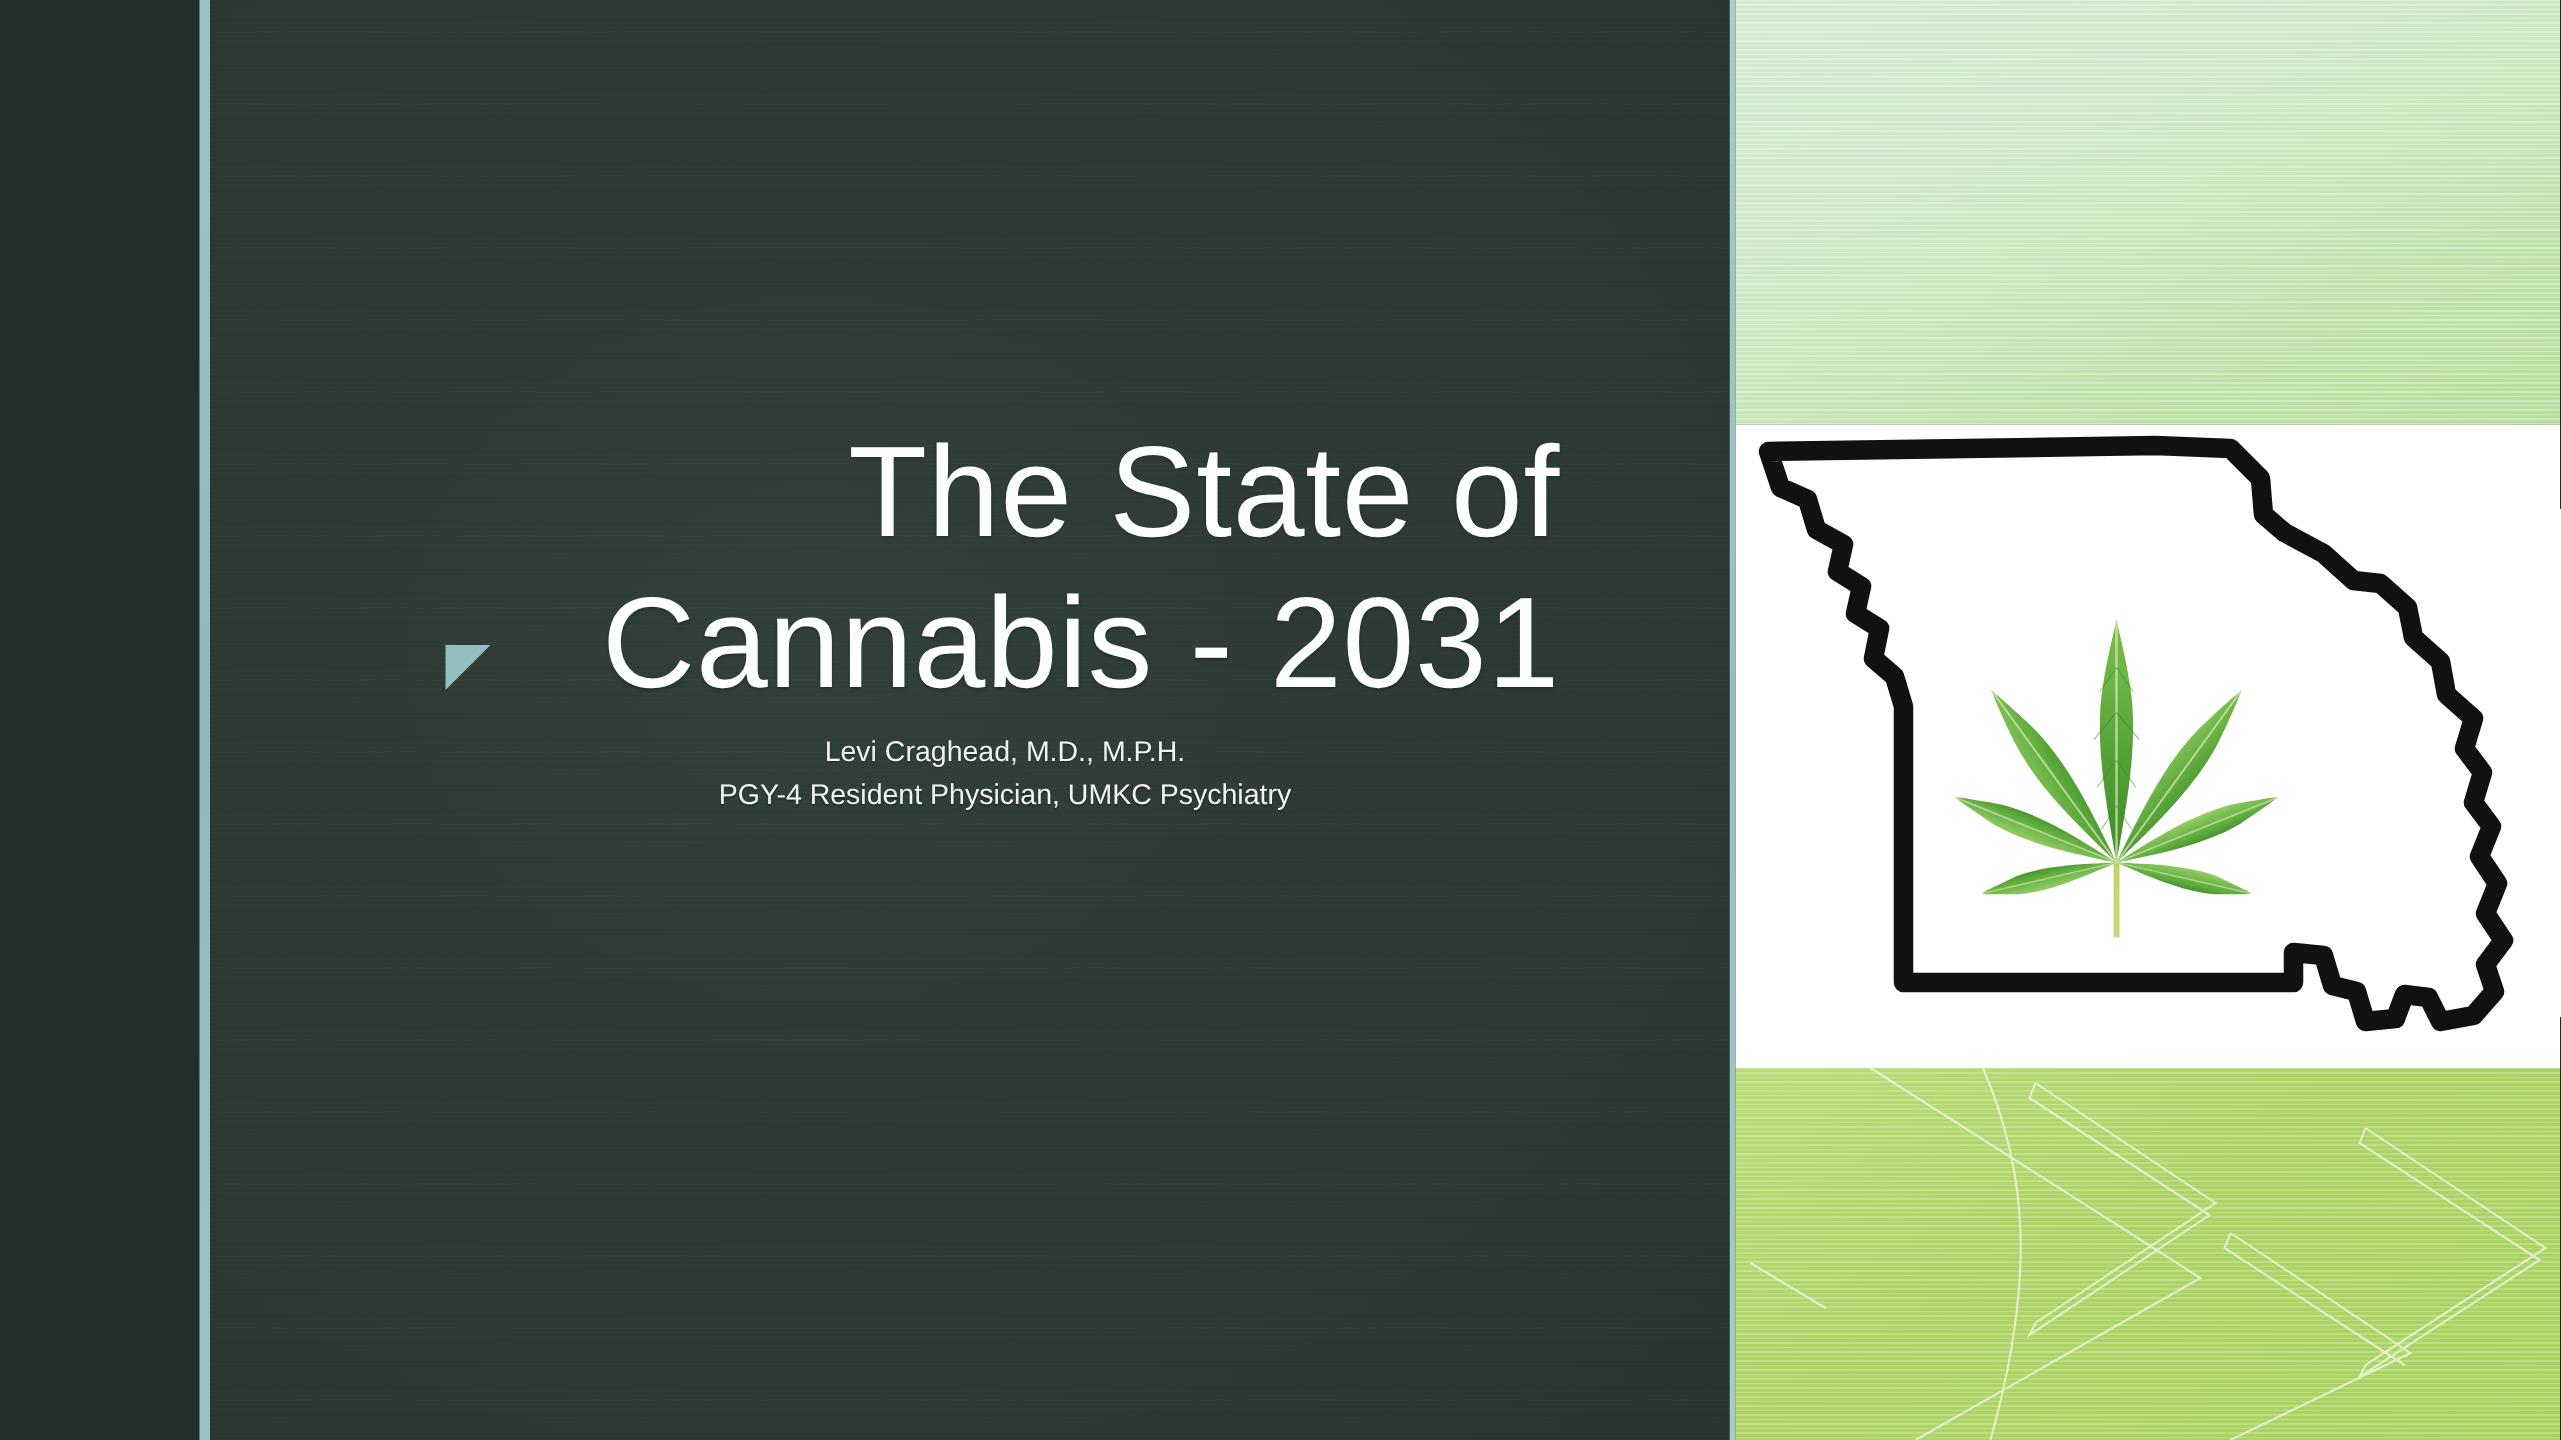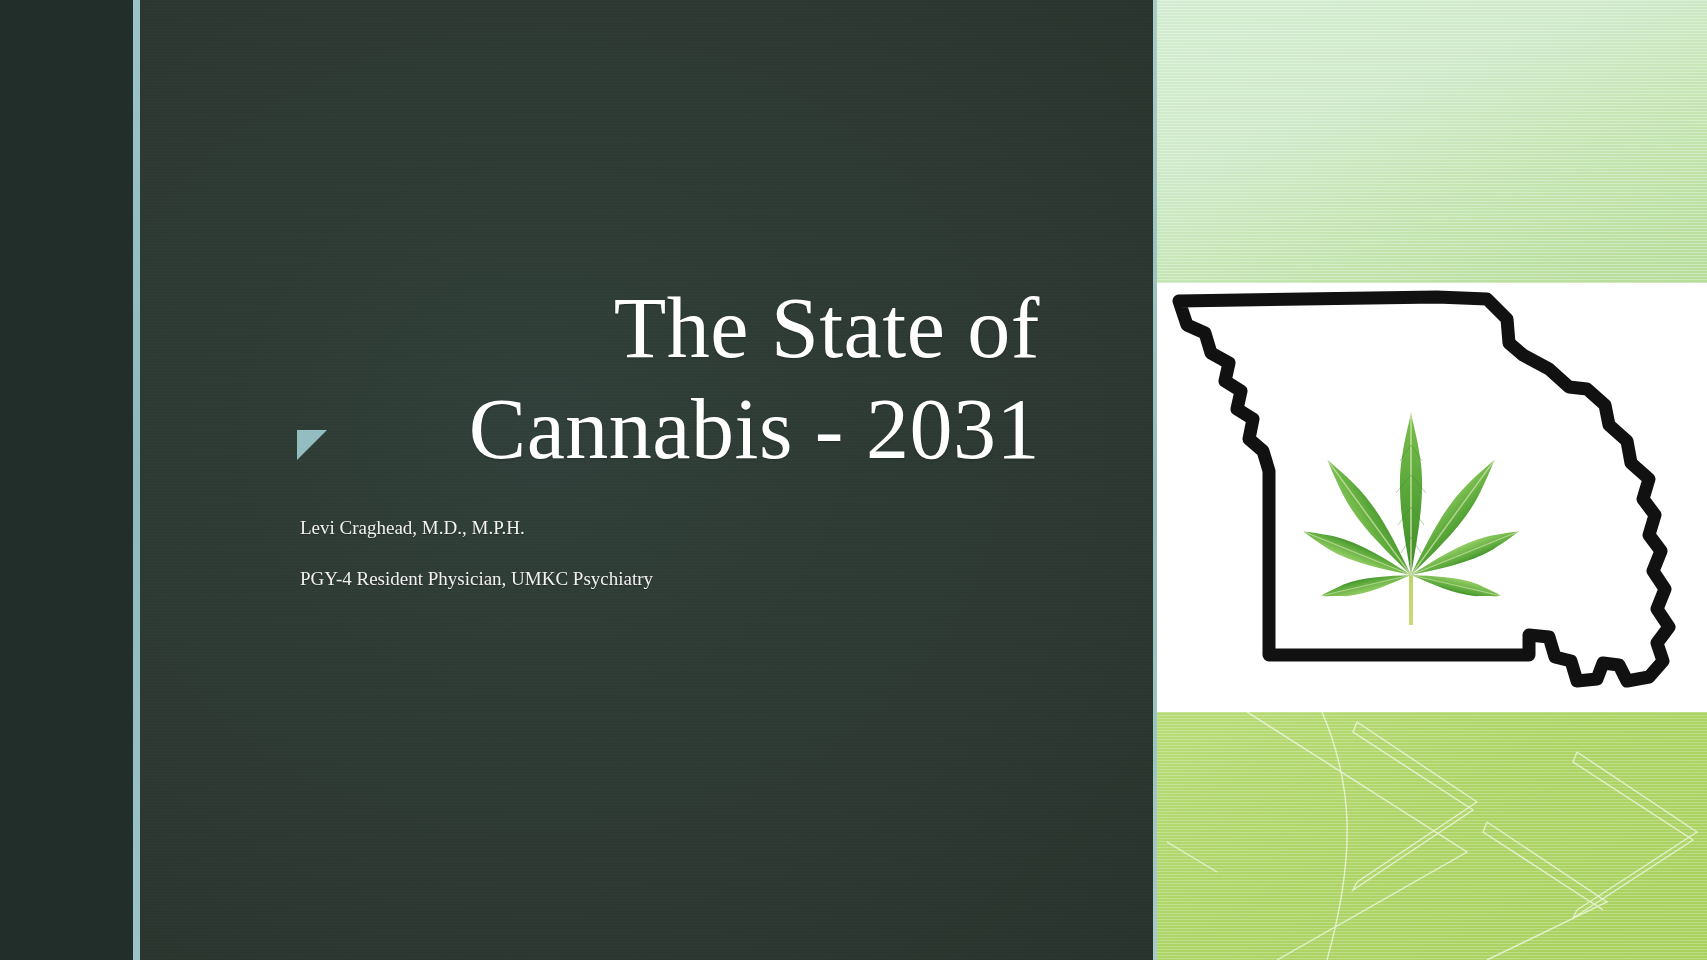--- a/index.html
+++ b/index.html
@@ -5,21 +5,21 @@
   html, body {
     margin: 0;
     padding: 0;
     background: #000;
   }
   #slide {
     position: relative;
     width: 1707px;
     height: 960px;
     overflow: hidden;
-    font-family: Liberation Serif, serif;
+    font-family: Liberation Sans, sans-serif;
     background: #2e3b32;
   }
 
   
   .left-band {
     position: absolute;
     left: 0; top: 0;
     width: 133px; height: 960px;
     background: #222e29;
   }
@@ -70,33 +70,33 @@
     width: 0; height: 0;
     border-top: 30px solid #93bdc1;
     border-left: 0 solid transparent;
     border-right: 30px solid transparent;
   }
 
   
   .subtitle-wrap {
     position: absolute;
     left: 300px;
-    top: 518px;
+    top: 492px;
     width: 740px;
-    text-align: left;
+    text-align: center;
   }
   .subtitle-line {
     color: #f2f2f2;
     font-size: 19px;
     line-height: 1;
     font-weight: 400;
     white-space: nowrap;
     text-shadow: 0 1px 1px rgba(0,0,0,0.3);
   }
-  .subtitle-line.second { margin-top: 32px; }
+  .subtitle-line.second { margin-top: 10px; }
 
   
   .right-col {
     position: absolute;
     left: 1153px; top: 0;
     width: 554px; height: 960px;
     overflow: hidden;
   }
   .right-rule {
     position: absolute;

